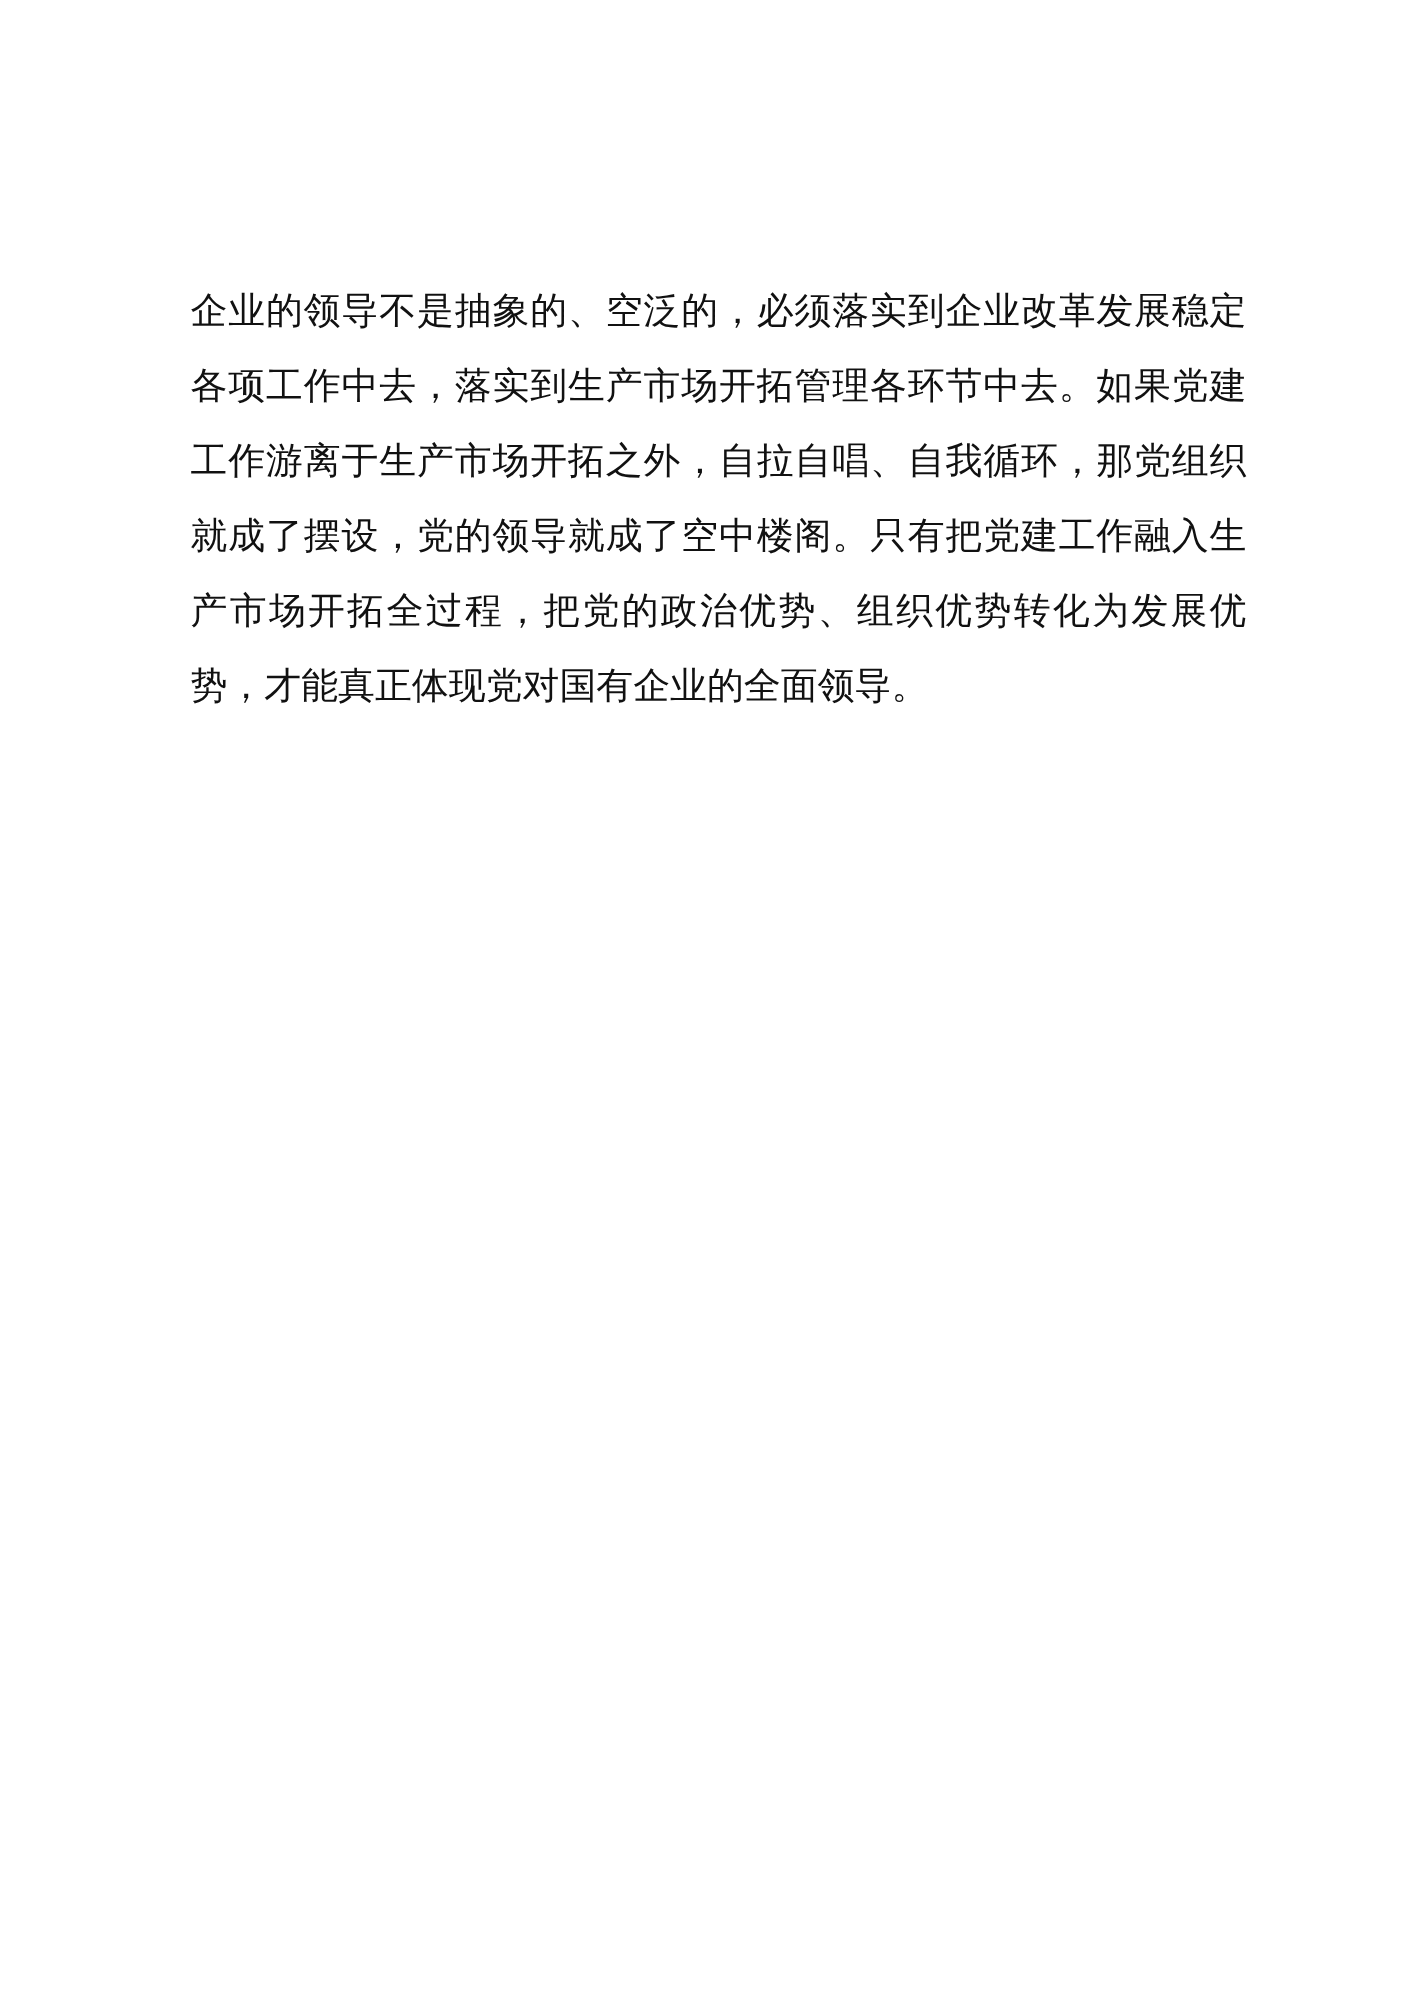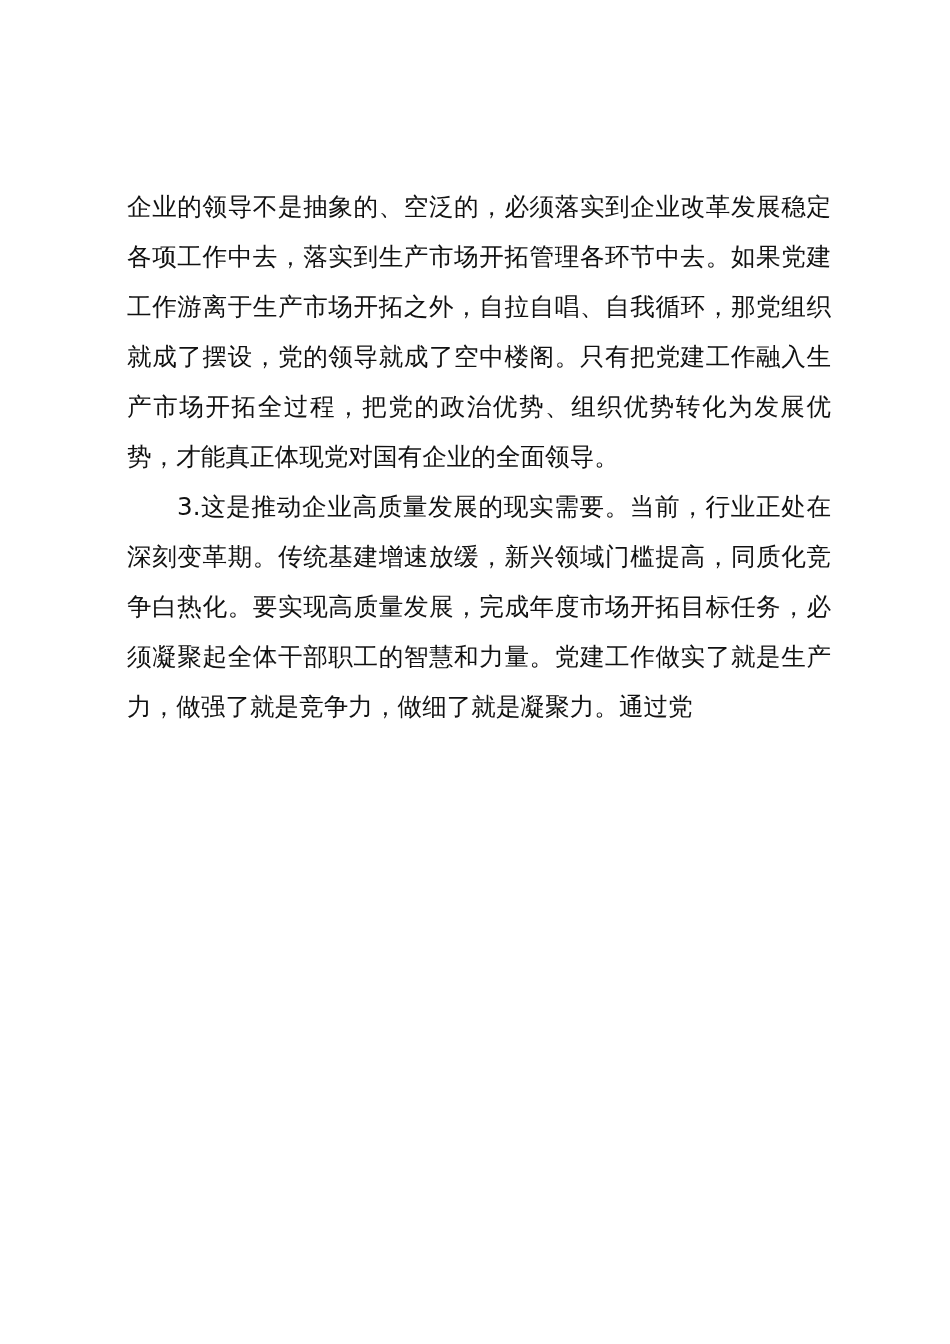--- a/index.html
+++ b/index.html
@@ -41,15 +41,14 @@
     .para.indent {
       text-indent: 50px;
     }
   </style>
 </head>
 <body>
 
 <div class="page">
   <div class="content">
     <p class="para">企业的领导不是抽象的、空泛的，必须落实到企业改革发展稳定各项工作中去，落实到生产市场开拓管理各环节中去。如果党建工作游离于生产市场开拓之外，自拉自唱、自我循环，那党组织就成了摆设，党的领导就成了空中楼阁。只有把党建工作融入生产市场开拓全过程，把党的政治优势、组织优势转化为发展优势，才能真正体现党对国有企业的全面领导。</p>
-    <p class="para indent">3.这是推动企业高质量发展的现实需要。当前，行业正处在深刻变革期。传统基建增速放缓，新兴领域门槛提高，同质化竞争白热化。要实现高质量发展，完成年度市场开拓目标任务，必须凝聚起全体干部职工的智慧和力量。党建工作做实了就是生产力，做强了就是竞争力，做细了就是凝聚力。通过党</p>
   </div>
 </div>
 
 </body></html>

